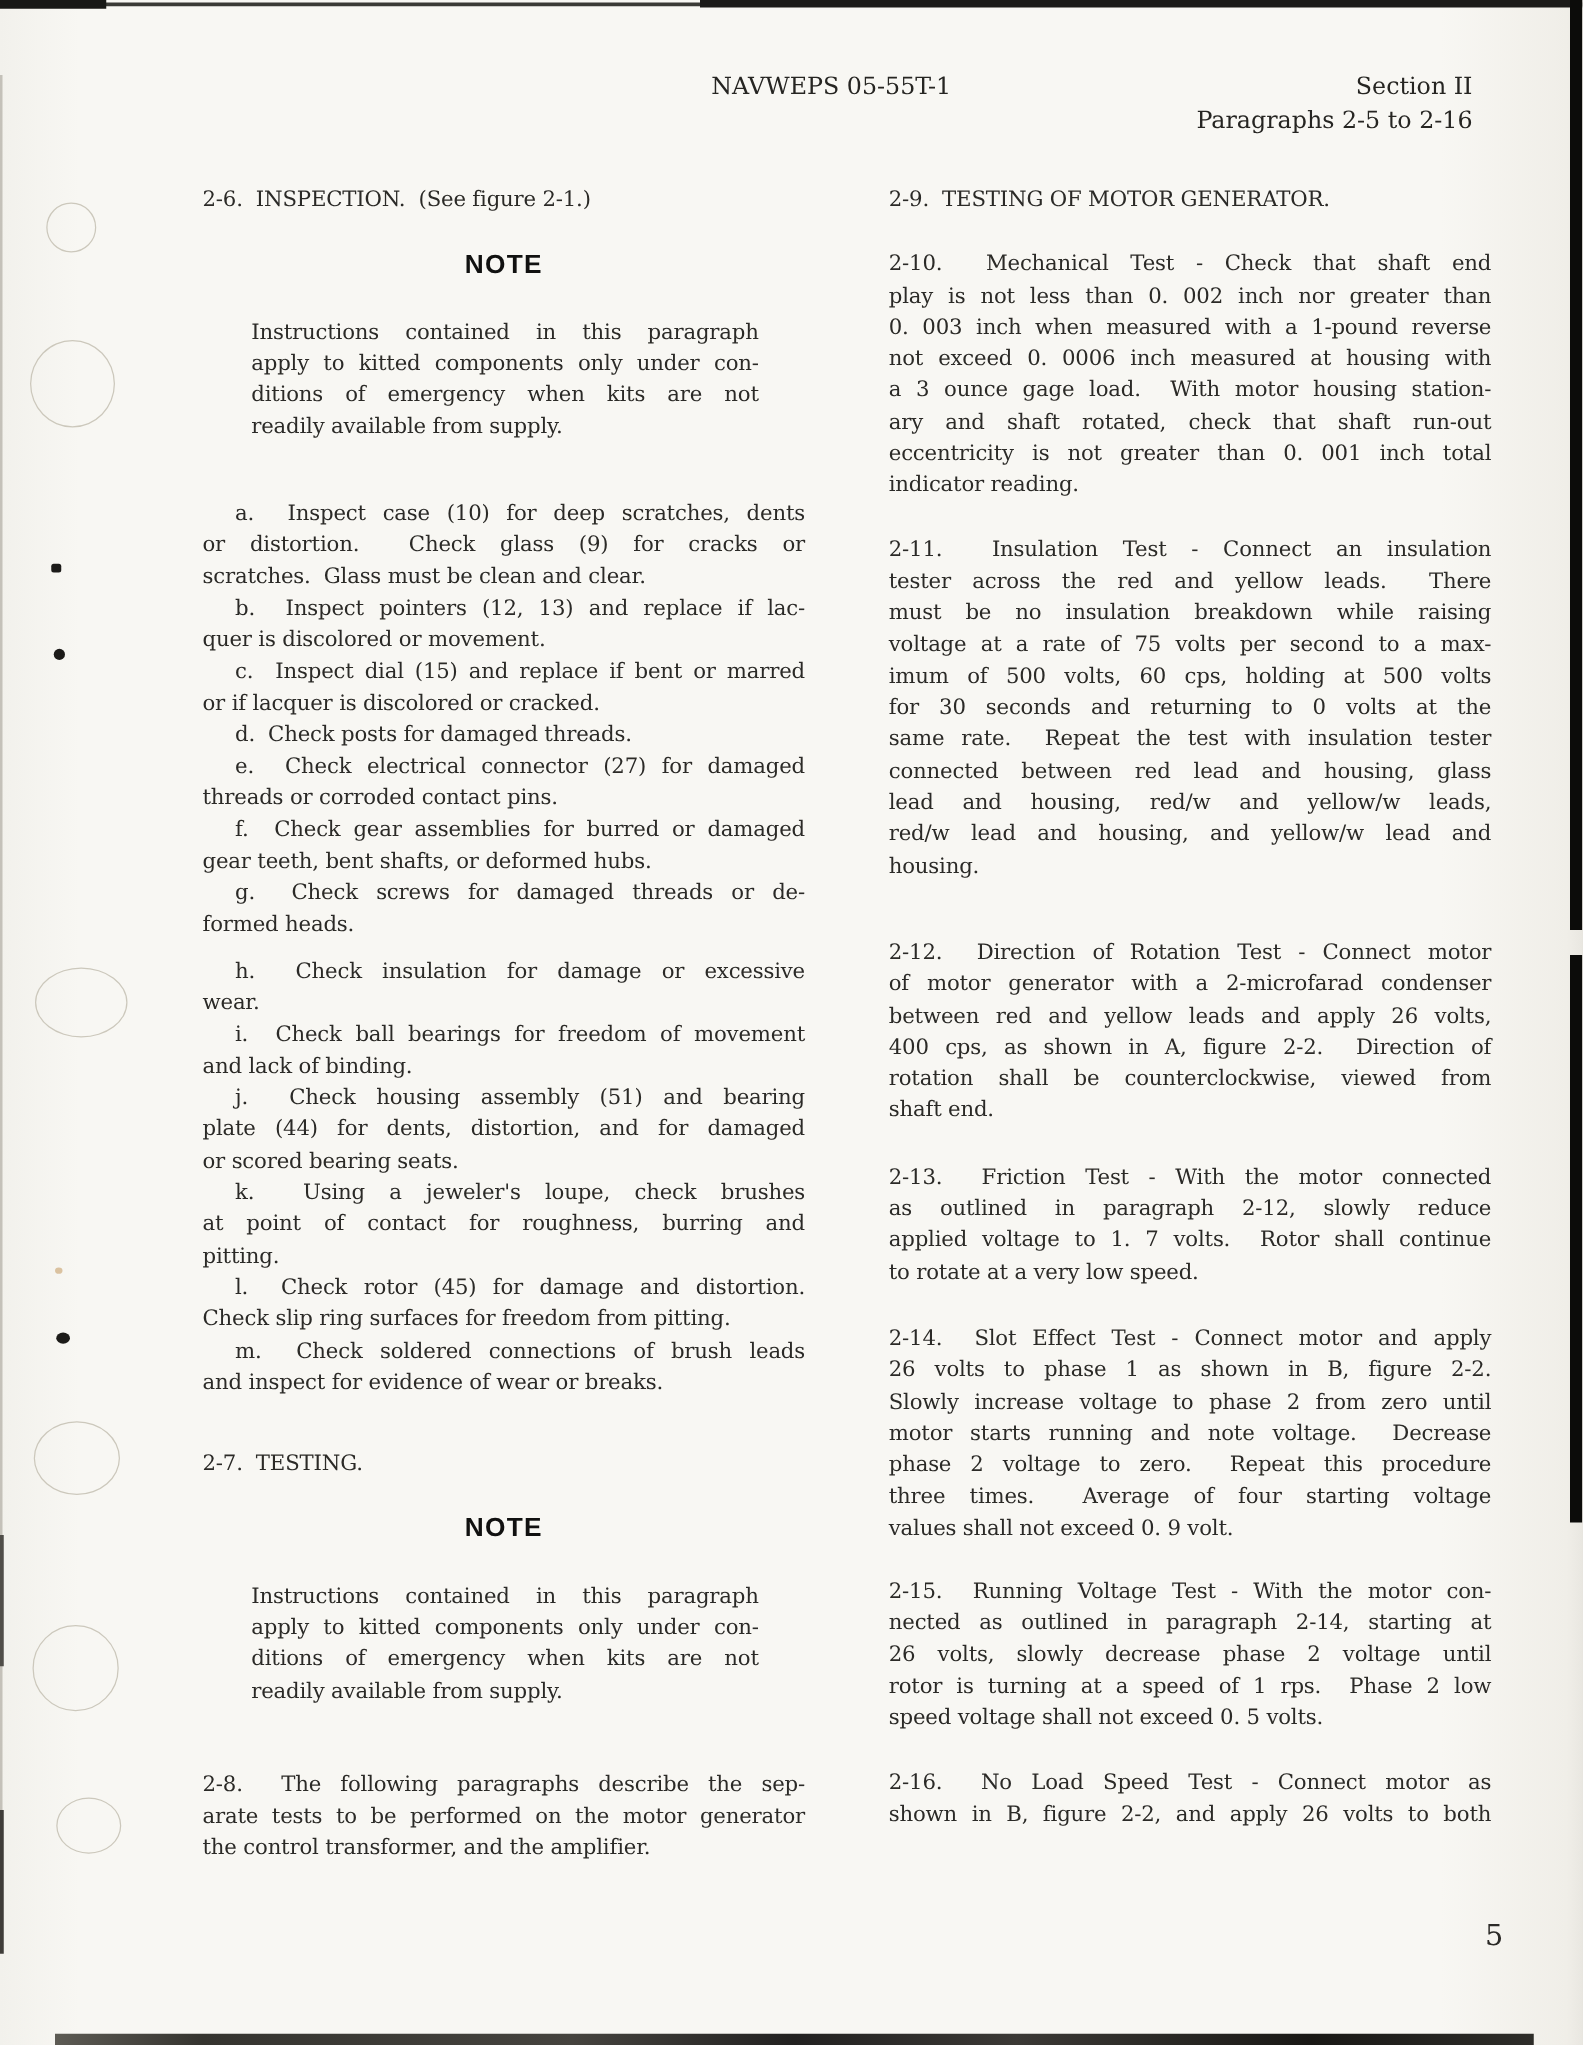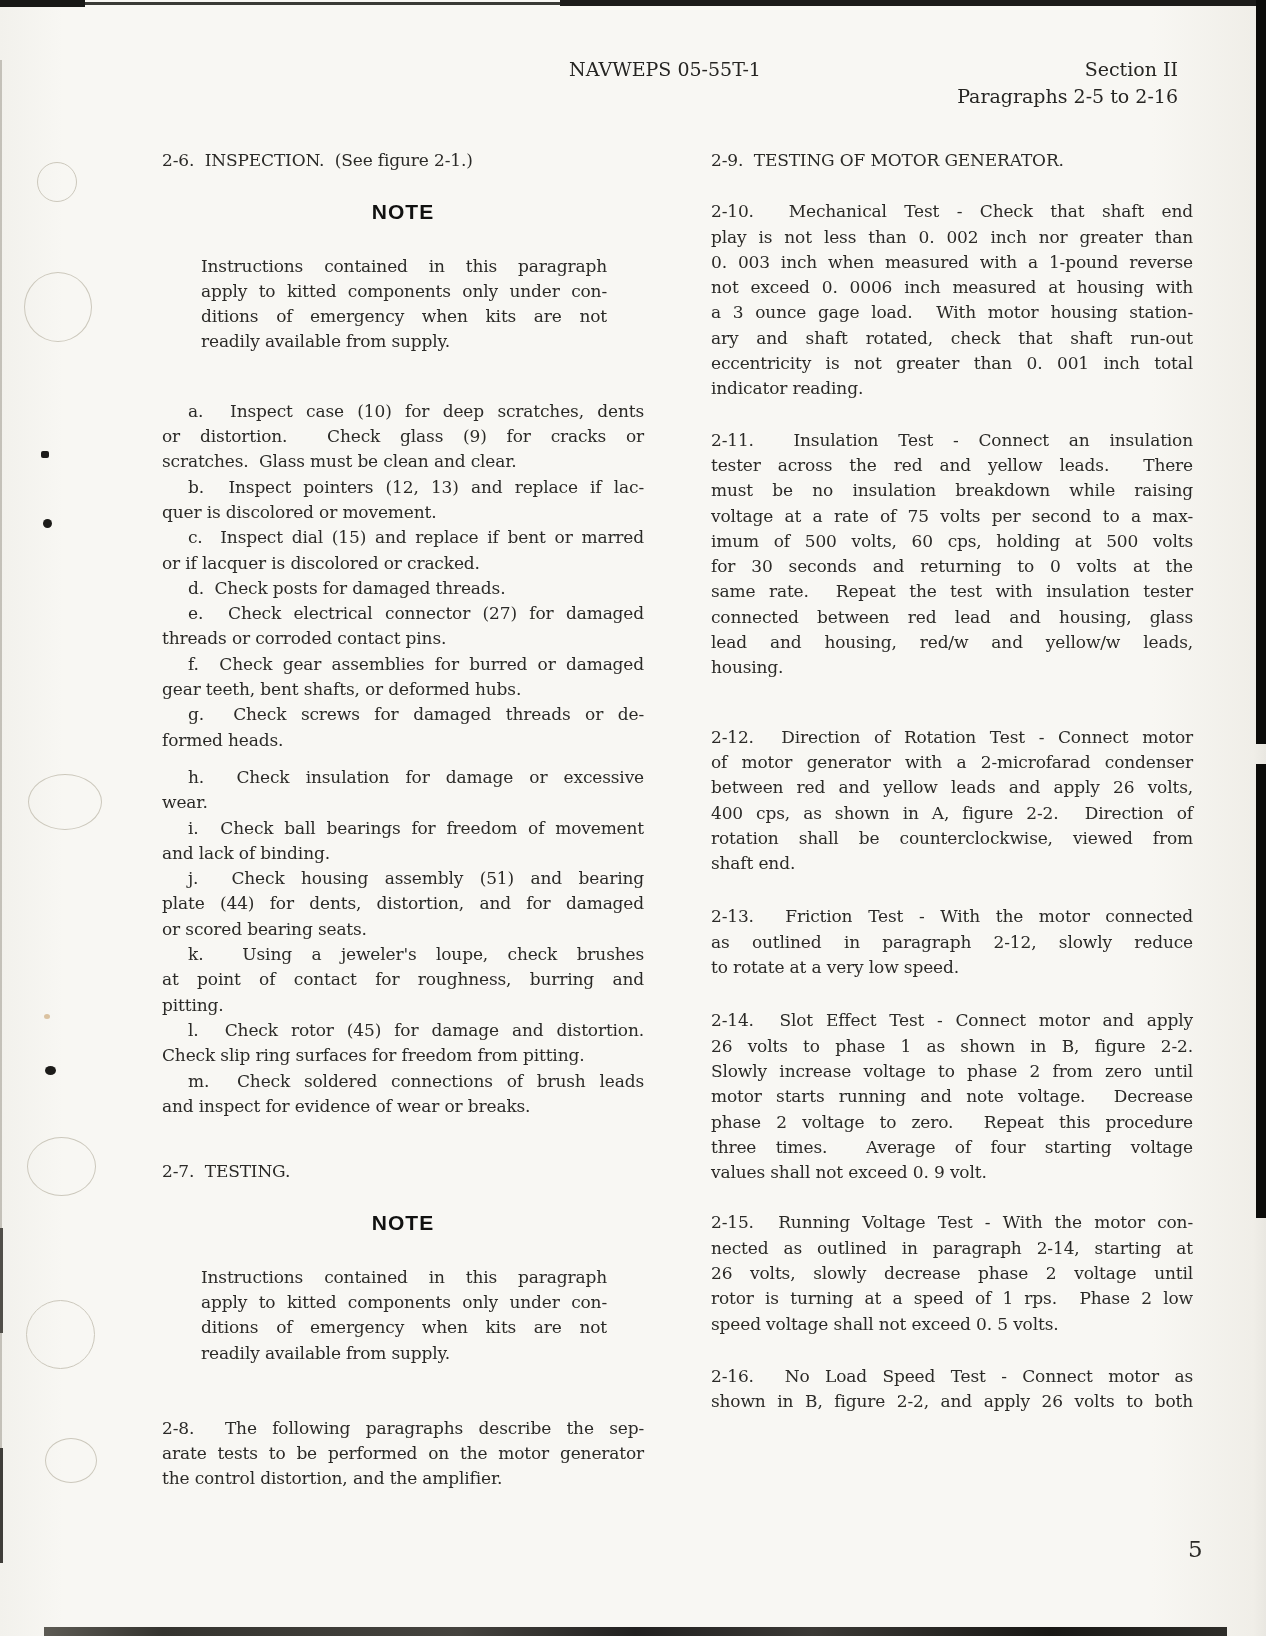--- a/index.html
+++ b/index.html
@@ -114,21 +114,21 @@
       </div>
       <div class="block note" style="margin-top: 29px;">
         <div class="jline">Instructions contained in this paragraph</div>
         <div class="jline">apply to kitted components only under con-</div>
         <div class="jline">ditions of emergency when kits are not</div>
         <div class="jline endline">readily available from supply.</div>
       </div>
       <div class="block para" style="margin-top: 50px;">
         <div class="jline">2-8.&nbsp; The following paragraphs describe the sep-</div>
         <div class="jline">arate tests to be performed on the motor generator</div>
-        <div class="jline endline">the control distortion, and the amplifier.</div>
+        <div class="jline endline">the control transformer, and the amplifier.</div>
       </div>
     </div>
   <div class="col" style="left:711px;top:148px;">
       <div class="block heading" style="margin-top: 0px;">
         <div class="jline endline">2-9.&nbsp; TESTING OF MOTOR GENERATOR.</div>
       </div>
       <div class="block para" style="margin-top: 26px;">
         <div class="jline">2-10.&nbsp; Mechanical Test - Check that shaft end</div>
         <div class="jline">play is not less than 0. 002 inch nor greater than</div>
         <div class="jline">0. 003 inch when measured with a 1-pound reverse</div>
@@ -141,33 +141,35 @@
       <div class="block para" style="margin-top: 26px;">
         <div class="jline">2-11.&nbsp; Insulation Test - Connect an insulation</div>
         <div class="jline">tester across the red and yellow leads.&nbsp; There</div>
         <div class="jline">must be no insulation breakdown while raising</div>
         <div class="jline">voltage at a rate of 75 volts per second to a max-</div>
         <div class="jline">imum of 500 volts, 60 cps, holding at 500 volts</div>
         <div class="jline">for 30 seconds and returning to 0 volts at the</div>
         <div class="jline">same rate.&nbsp; Repeat the test with insulation tester</div>
         <div class="jline">connected between red lead and housing, glass</div>
         <div class="jline">lead and housing, red/w and yellow/w leads,</div>
+        <div class="jline">red/w lead and housing, and yellow/w lead and</div>
         <div class="jline endline">housing.</div>
       </div>
       <div class="block para" style="margin-top: 44px;">
         <div class="jline">2-12.&nbsp; Direction of Rotation Test - Connect motor</div>
         <div class="jline">of motor generator with a 2-microfarad condenser</div>
         <div class="jline">between red and yellow leads and apply 26 volts,</div>
         <div class="jline">400 cps, as shown in A, figure 2-2.&nbsp; Direction of</div>
         <div class="jline">rotation shall be counterclockwise, viewed from</div>
         <div class="jline endline">shaft end.</div>
       </div>
       <div class="block para" style="margin-top: 28px;">
         <div class="jline">2-13.&nbsp; Friction Test - With the motor connected</div>
         <div class="jline">as outlined in paragraph 2-12, slowly reduce</div>
+        <div class="jline">applied voltage to 1. 7 volts.&nbsp; Rotor shall continue</div>
         <div class="jline endline">to rotate at a very low speed.</div>
       </div>
       <div class="block para" style="margin-top: 28px;">
         <div class="jline">2-14.&nbsp; Slot Effect Test - Connect motor and apply</div>
         <div class="jline">26 volts to phase 1 as shown in B, figure 2-2.</div>
         <div class="jline">Slowly increase voltage to phase 2 from zero until</div>
         <div class="jline">motor starts running and note voltage.&nbsp; Decrease</div>
         <div class="jline">phase 2 voltage to zero.&nbsp; Repeat this procedure</div>
         <div class="jline">three times.&nbsp; Average of four starting voltage</div>
         <div class="jline endline">values shall not exceed 0. 9 volt.</div>

